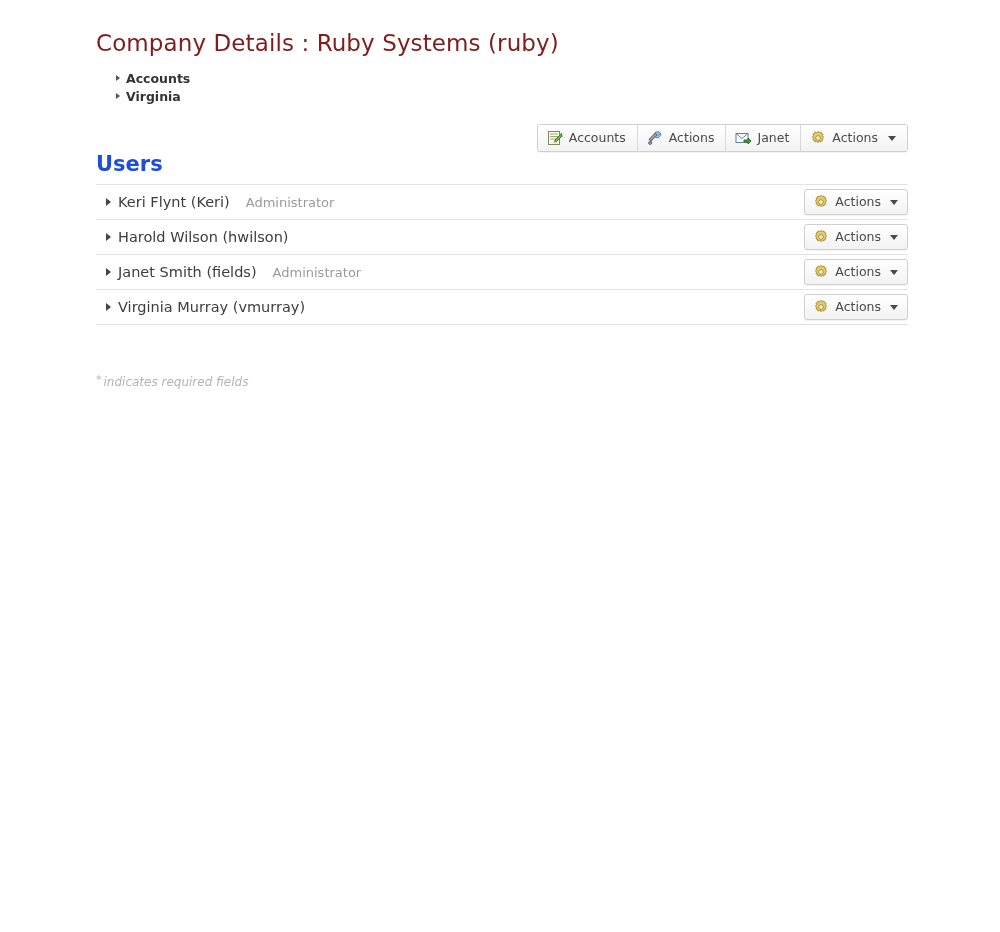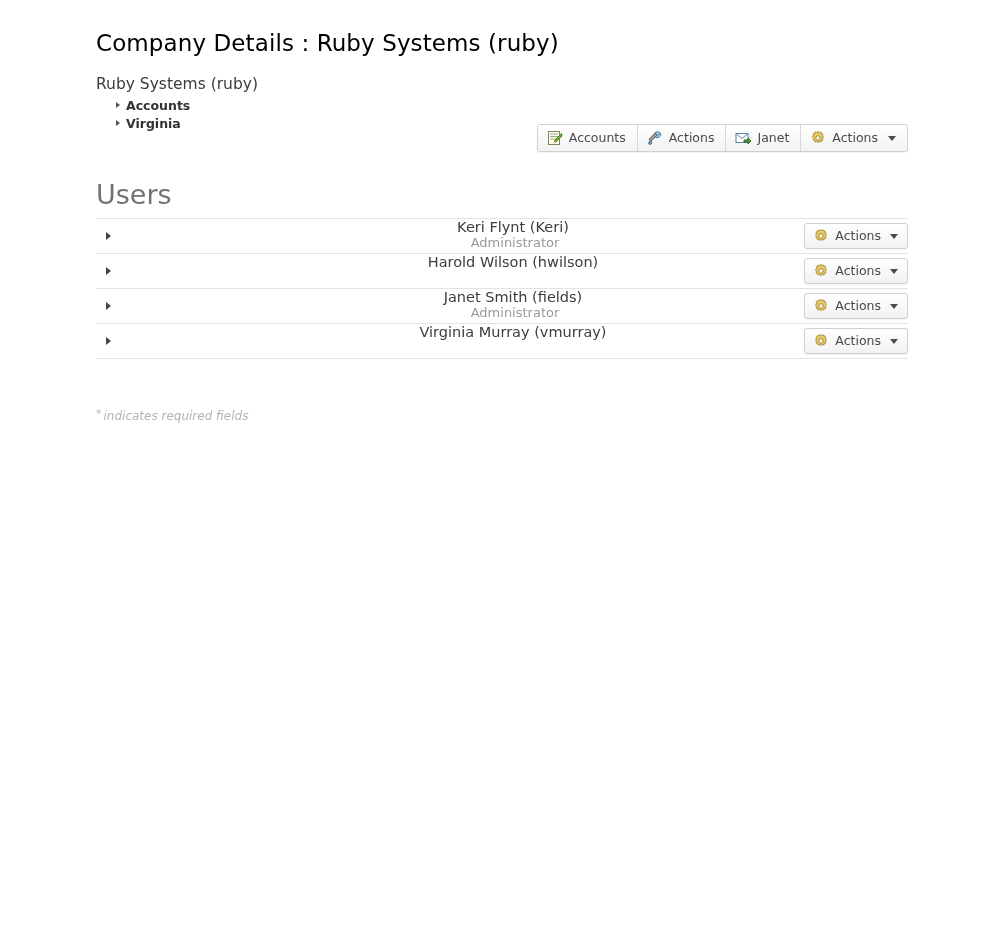--- a/index.html
+++ b/index.html
@@ -22,21 +22,21 @@
   .content {
     position: absolute;
     left: 96px;
     top: 30px;
     width: 812px;
   }
 
   .page-title {
     font-size: 23px;
     font-weight: normal;
-    color: #000000;
+    color: #7f1d1d;
     margin: 0 0 14px 0;
     letter-spacing: 0.1px;
   }
 
   
   .company-row {
     position: relative;
     min-height: 34px;
   }
 
@@ -119,38 +119,37 @@
     height: 16px;
     position: relative;
     flex: 0 0 16px;
     display: inline-block;
   }
 
   .ico svg { display: block; }
 
   
   .users-title {
-    font-size: 27px;
-    font-weight: normal;
-    color: #737373;
+    font-size: 21px;
+    font-weight: bold;
+    color: #1d4ed8;
     margin: 46px 0 8px 0;
   }
 
   .user-list {
     border-top: 1px solid #e3e3e3;
   }
 
   .user-row {
     position: relative;
     height: 34px;
     border-bottom: 1px solid #e3e3e3;
     display: flex;
     align-items: center;
     padding-left: 10px;
-    flex-direction: column;
   }
 
   .user-row .arrow {
     position: absolute;
     left: 10px;
     top: 13px;
     width: 0;
     height: 0;
     border-left: 5px solid #444444;
     border-top: 4px solid transparent;
@@ -214,21 +213,20 @@
 </style>
 </head>
 <body>
 
 <div class="page">
   <div class="content">
 
     <h1 class="page-title">Company Details : Ruby Systems (ruby)</h1>
 
     <div class="company-row">
-      <div class="company-name">Ruby Systems (ruby)</div>
 
       <div class="tree">
         <span class="tree-item">
           <span class="arrow"></span>
           <span>Accounts</span>
         </span>
         <span class="tree-item">
           <span class="arrow"></span>
           <span>Virginia</span>
         </span>

